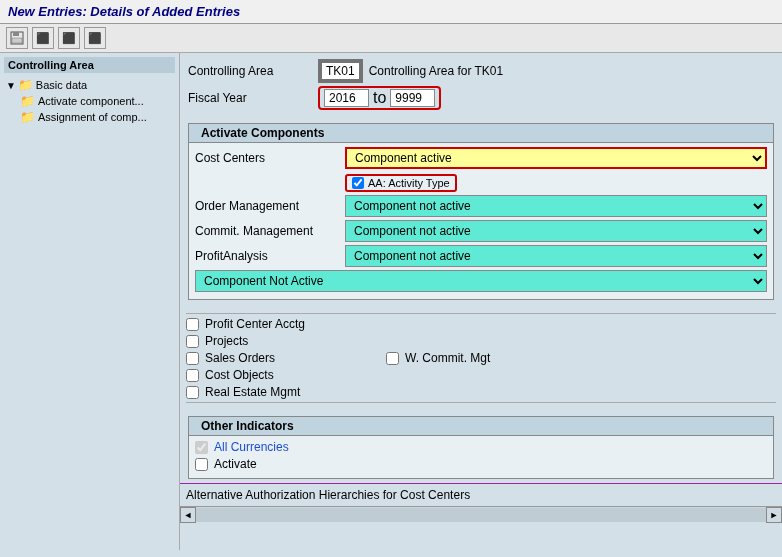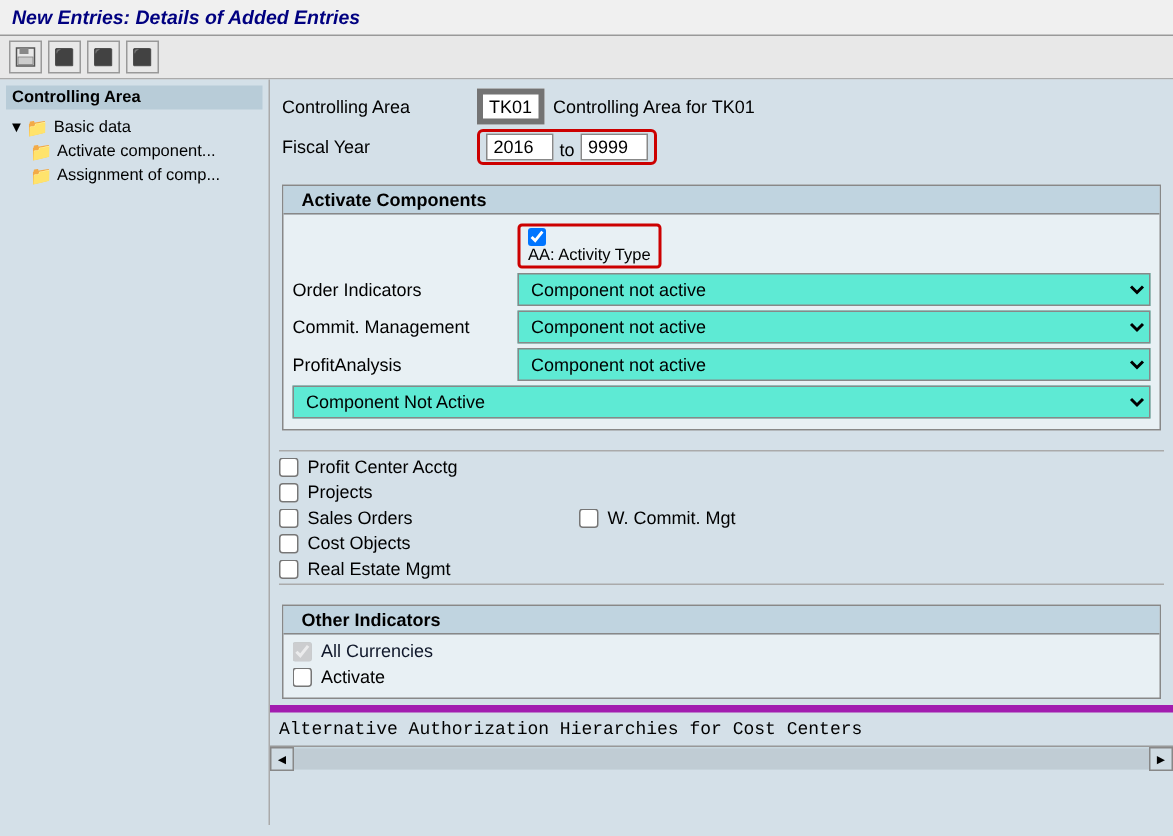--- a/index.html
+++ b/index.html
@@ -133,21 +133,21 @@
     }
     .fiscal-input {
       border: 1px solid #888;
       background: #fff;
       padding: 1px 4px;
       width: 45px;
       font-size: 12px;
     }
     .fiscal-to {
       margin: 0 4px;
-      font-size: 12px;
+      font-size: 16px;
     }
 
     
     .section-box {
       margin: 4px 8px;
       border: 1px solid #888;
       background: #e8f0f4;
     }
     .section-header {
       background: #c0d4e0;
@@ -180,28 +180,27 @@
       cursor: pointer;
     }
     .cost-centers-row .component-select {
       background: #ffff99;
       border: 2px solid #cc0000;
     }
 
     
     .activity-type-badge {
       display: inline-flex;
-      align-items: flex-start;
+      align-items: flex-end;
       border: 2px solid #cc0000;
       border-radius: 3px;
       padding: 1px 5px;
       margin: 2px 0 3px 150px;
       font-size: 11px;
       background: #e8f0f4;
-      flex-direction: column;
     }
     .checkbox-small {
       width: 12px;
       height: 12px;
       margin-right: 4px;
     }
 
     
     .checkbox-section {
       padding: 6px 6px;
@@ -269,22 +268,21 @@
     .divider-line {
       border: none;
       border-top: 1px solid #aaa;
       margin: 3px 0;
     }
 
     .alt-auth-row {
       padding: 4px 6px;
       font-size: 12px;
       background: #d4e0e8;
-      border-top: 5px solid #a21caf;
-      font-family: Liberation Mono, monospace;
+      border-top: 1px solid #a21caf;
     }
   </style>
 </head>
 <body>
 
 <div class="title-bar">
   <span>New Entries: Details of Added Entries</span>
 </div>
 
 <div class="toolbar">
@@ -343,30 +341,37 @@
           <input class="fiscal-input" type="text" value="9999" style="">
         </div>
       </div>
     </div>
 
     <div class="section-box">
       <div class="section-header">Activate Components</div>
       <div class="section-content">
 
         
+        <div class="component-row cost-centers-row">
+          <span class="component-label">Cost Centers</span>
+          <select class="component-select" style="background:#ffff99; border:2px solid #cc0000;">
+            <option>Component active</option>
+            <option>Component not active</option>
+          </select>
+        </div>
 
         
         <div class="activity-type-badge">
           <input type="checkbox" class="checkbox-small" checked="" style="">
           <span>AA: Activity Type</span>
         </div>
 
         
         <div class="component-row">
-          <span class="component-label">Order Indicators</span>
+          <span class="component-label">Order Management</span>
           <select class="component-select">
             <option>Component not active</option>
             <option>Component active</option>
           </select>
         </div>
 
         
         <div class="component-row">
           <span class="component-label">Commit. Management</span>
           <select class="component-select">
@@ -430,21 +435,21 @@
       </div>
 
       <hr class="divider-line">
     </div>
 
     <div class="other-section">
       <div class="section-header">Other Indicators</div>
       <div class="section-content">
         <div class="checkbox-row">
           <input type="checkbox" checked="" disabled="" style="margin-right: 6px;">
-          <span class="checkbox-label" style="color:#0f172a;">All Currencies</span>
+          <span class="checkbox-label" style="color:#1d4ed8;">All Currencies</span>
         </div>
         <div class="checkbox-row">
           <input type="checkbox" style="margin-right: 6px;">
           <span class="checkbox-label">Activate</span>
         </div>
       </div>
     </div>
 
     <div class="alt-auth-row">
       <span>Alternative Authorization Hierarchies for Cost Centers</span>

